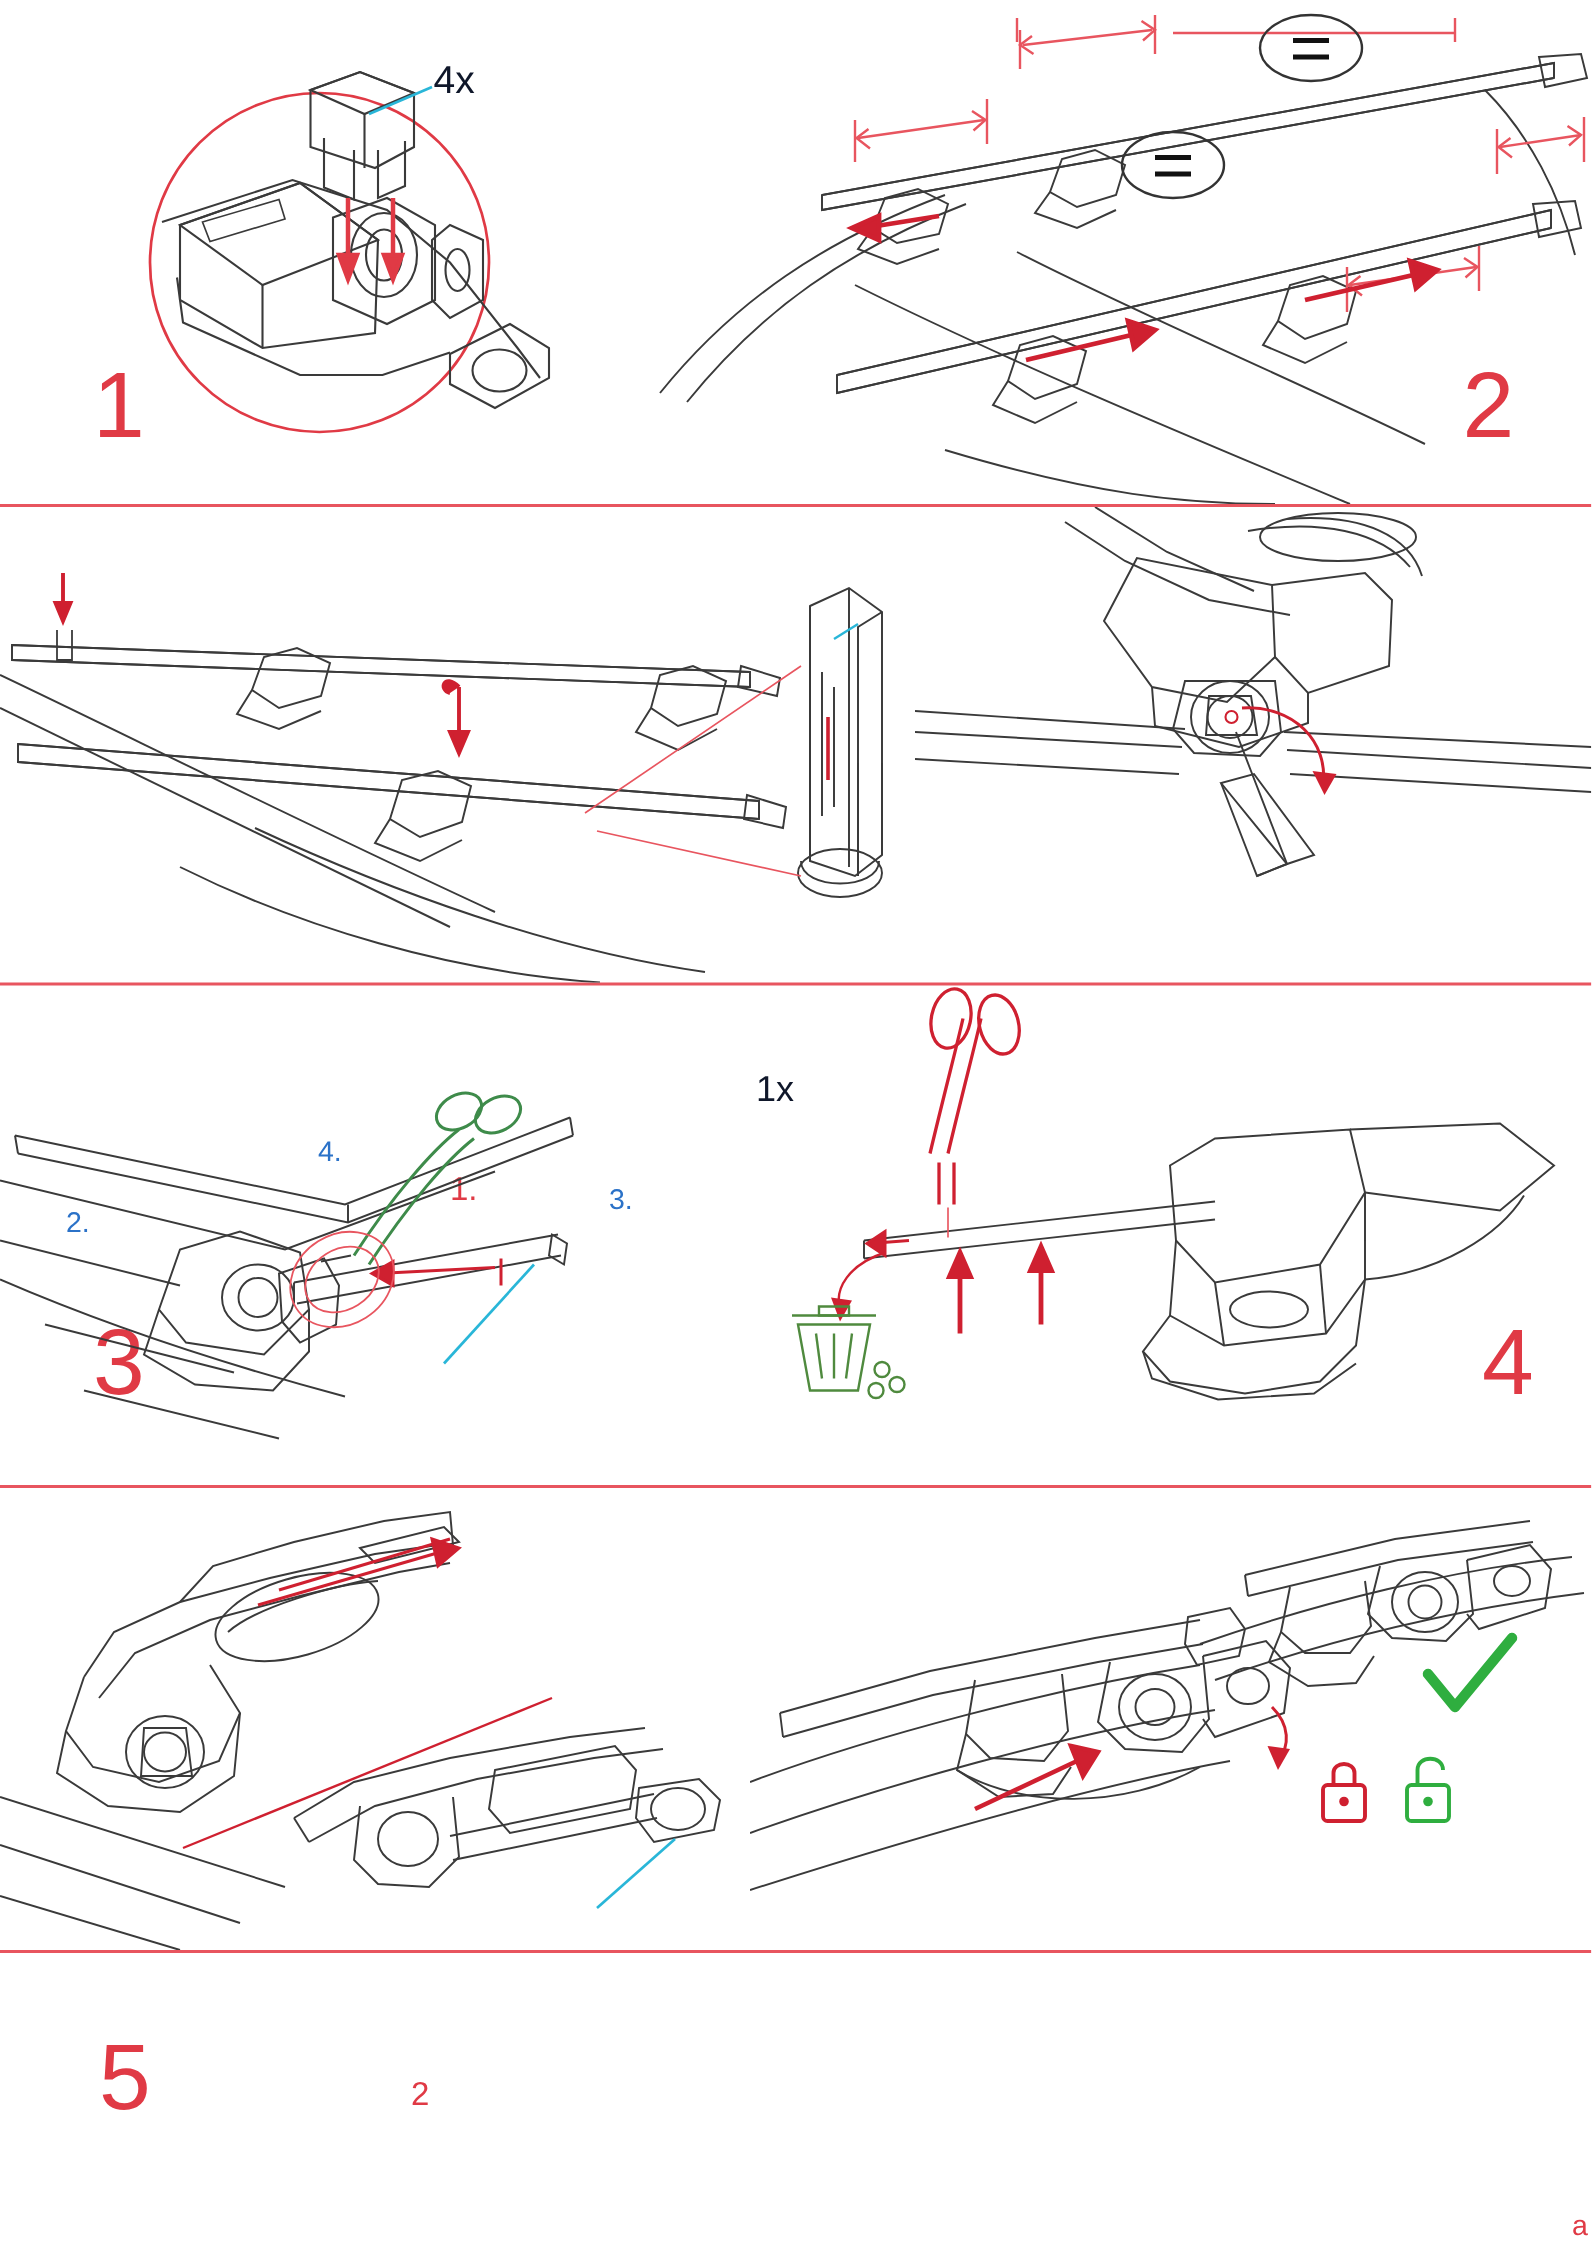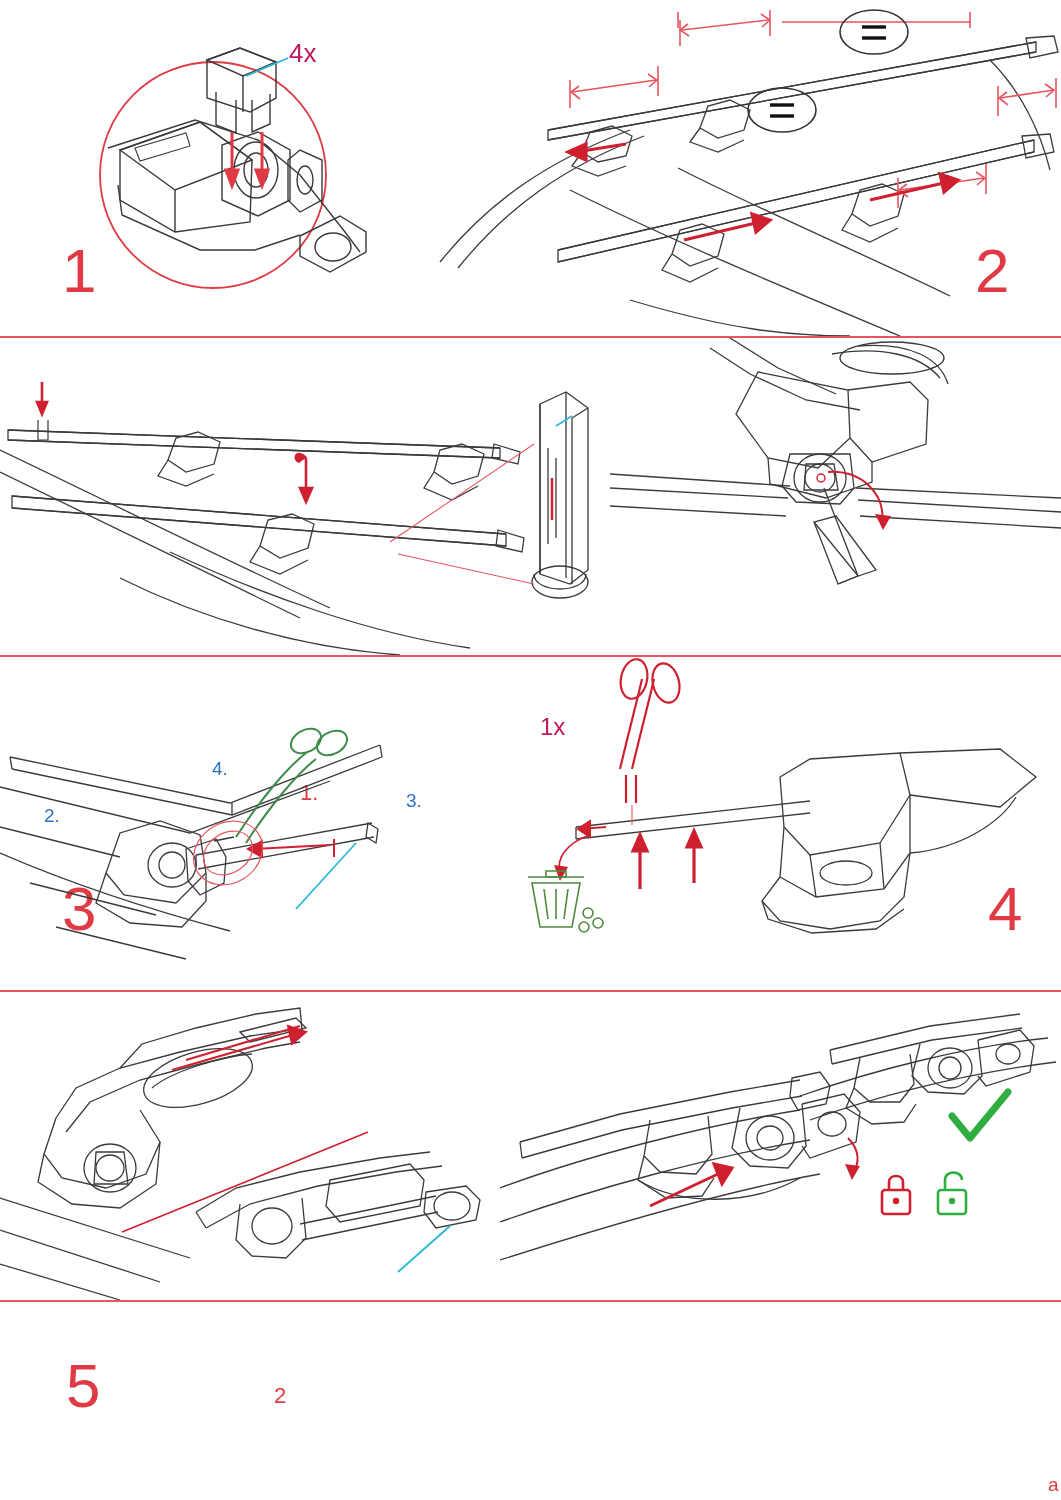--- a/index.html
+++ b/index.html
@@ -26,21 +26,21 @@
     position: absolute;
     font-family: "Liberation Sans", sans-serif;
     color: #e03a45;
     font-size: 62px;
     font-weight: 400;
     letter-spacing: 1px;
     line-height: 1;
   }
   .callout {
     position: absolute;
-    color: #be185d;
+    color: #0f172a;
     font-size: 26px;
     font-family: "Liberation Sans", sans-serif;
   }
   .callout-red {
     position: absolute;
     color: #e03a45;
     font-size: 22px;
   }
   .callout-blue-sm {
     position: absolute;
@@ -250,21 +250,21 @@
         <path d="M38 82 L38 102 L48 102 L48 82"></path>
       </g>
       <g stroke="#29b6d8" stroke-width="1.6" fill="none">
         <path d="M556 88 L572 78"></path>
       </g>
     </svg>
     <div class="callout-red" style="left:300px;top:442px;">1.</div>
     <div class="callout-blue-sm" style="left:44px;top:467px;">2.</div>
     <div class="callout-blue-sm" style="left:406px;top:452px;">3.</div>
     <div class="callout-blue-sm" style="left:212px;top:420px;">4.</div>
-    <div class="callout" style="left:504px;top:375px;font-size:24px;margin-left:36px;">1x</div>
+    <div class="callout" style="left:504px;top:375px;font-size:24px;">1x</div>
     <div class="stepnum" style="left:62px;top:540px;">3</div>
   </div>
 
   <div class="panel" style="left:610px;top:338px;width:451px;height:317px;">
     <svg width="451" height="317" viewBox="0 0 451 317">
       <g fill="none" stroke="#3a3a3a" stroke-width="1.3">
 
         <path d="M100 10 L140 36 L196 62 L250 72"></path>
         <path d="M120 0 L168 30 L226 56"></path>
         <path d="M248 8 C300 4 330 20 338 46"></path>

